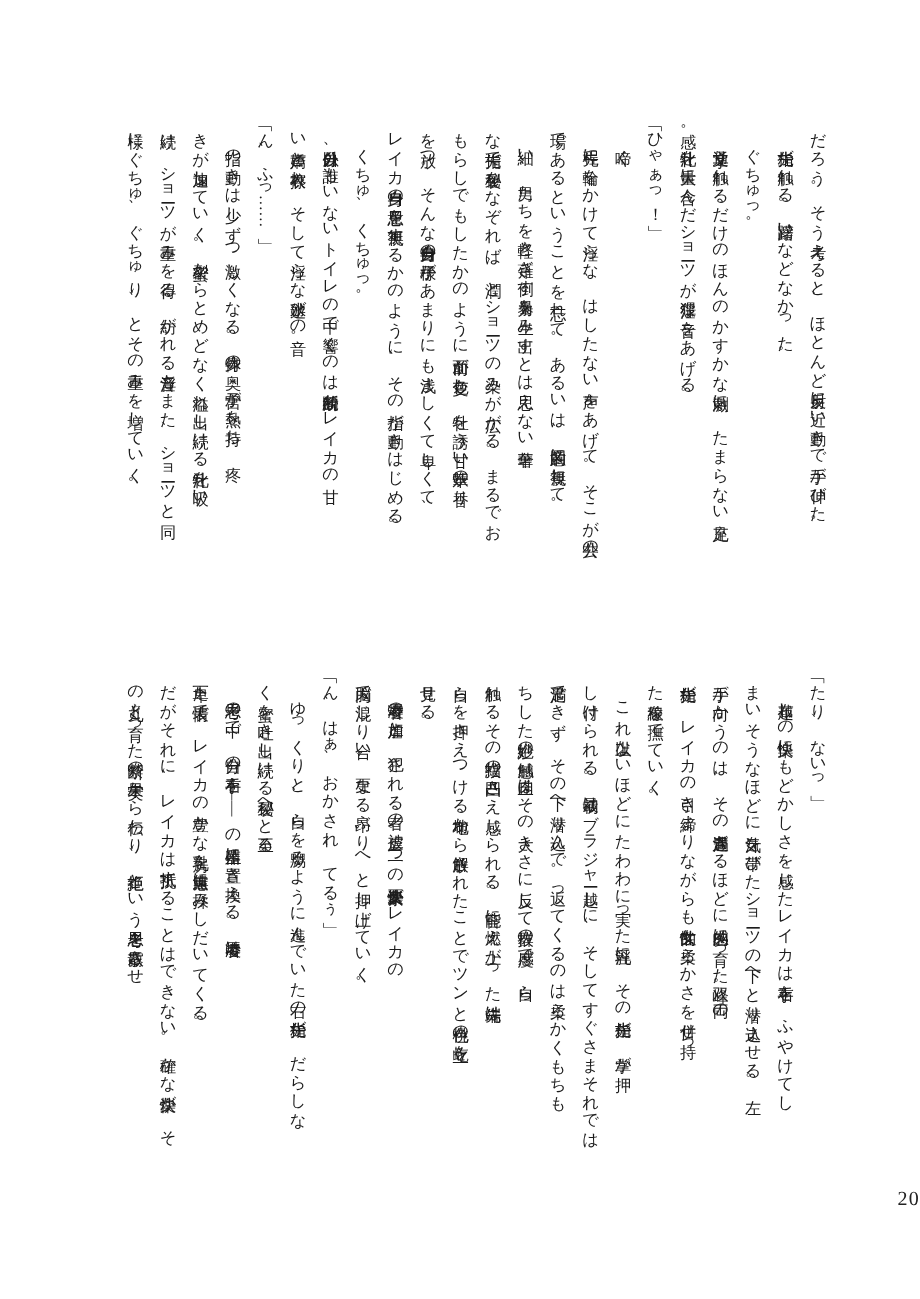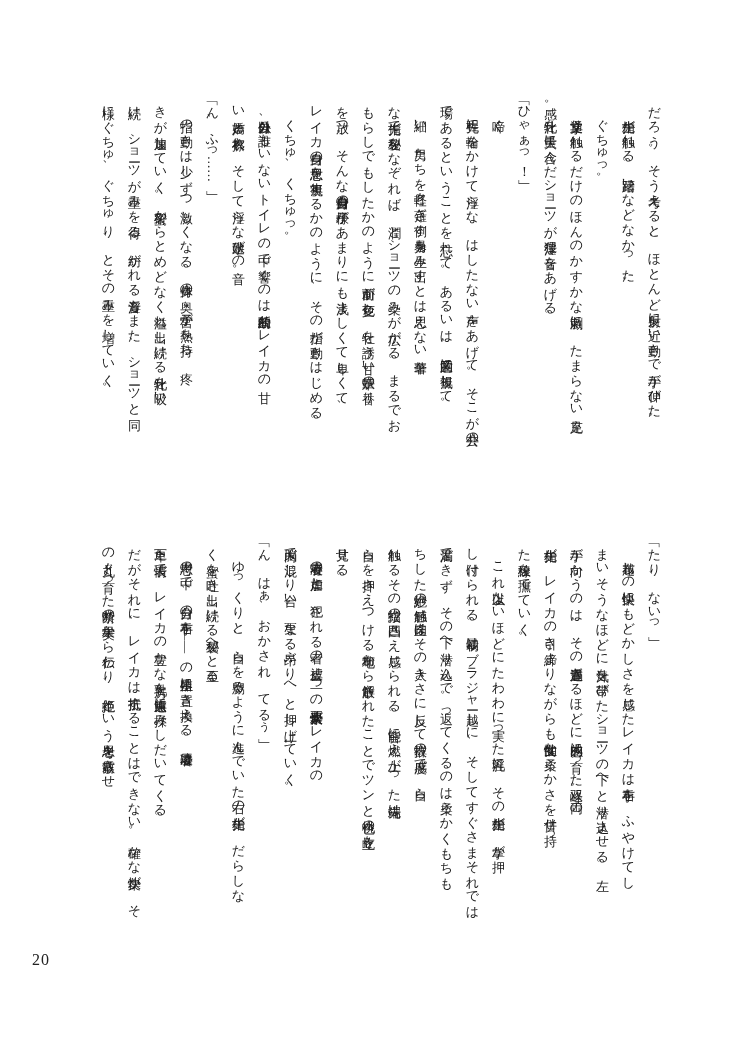--- a/index.html
+++ b/index.html
@@ -31,28 +31,27 @@
     letter-spacing: 0.2px;
     color: #1c1c1c;
   }
   .text-block.top    { top: 97px; }
   .text-block.bottom { top: 539px; }
   .tline {
     white-space: pre;
   }
   .page-number {
     position: absolute;
-    left: 15px;
+    left: 0;
     right: 0;
     top: 951px;
-    text-align: left;
+    text-align: right;
     font-size: 16px;
     color: #222222;
     letter-spacing: 1px;
-    padding-left: 17px;
   }
 </style>
 </head>
 <body>
 
 <div class="page">
 
   <div class="text-block top">
       <div class="tline">だろう。そう考えると、ほとんど反射に近い動きで手が伸びた。</div>
       <div class="tline">　指先が触れる。躊躇いなどなかった。</div>

